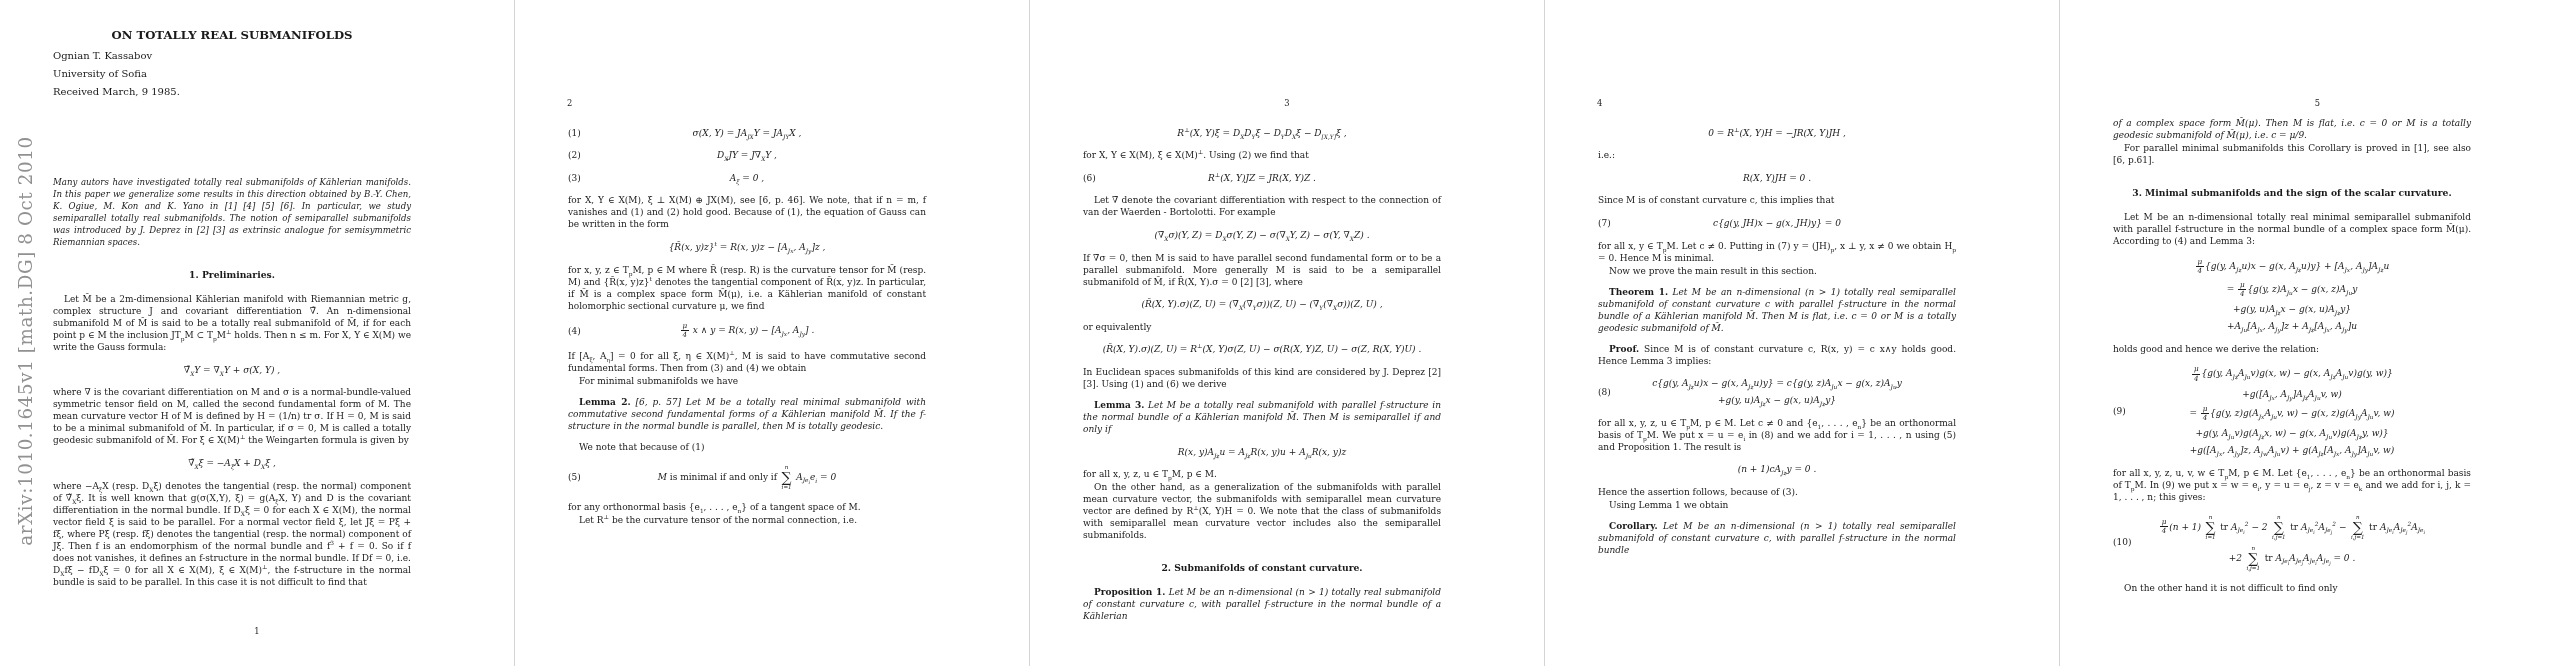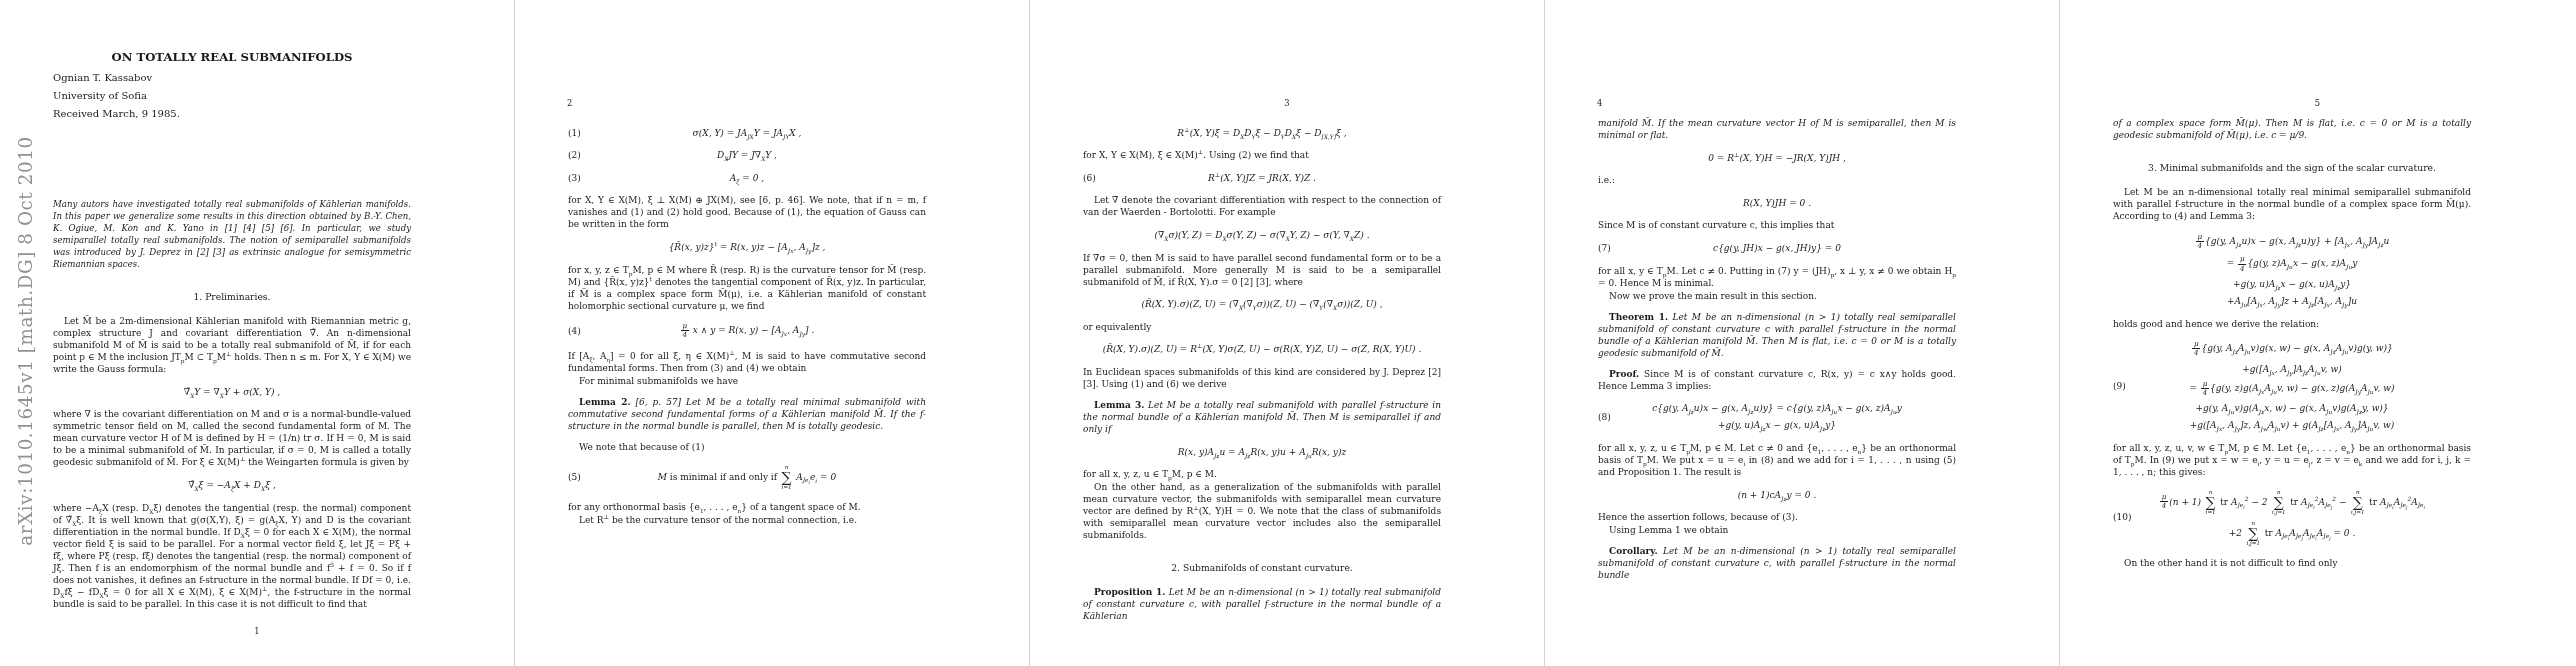--- a/index.html
+++ b/index.html
@@ -3,28 +3,28 @@
 <meta charset="utf-8">
 <style>
   html,body{margin:0;padding:0;background:#ffffff;}
   #app{position:relative;width:2576px;height:667px;overflow:hidden;background:#fff;
        font-family:"DejaVu Serif","Liberation Serif",serif;color:#1a1a1a;}
   .pages{display:flex;width:2576px;height:667px;}
   .page{flex:0 0 auto;width:515px;height:667px;background:#fff;position:relative;
         border-right:0.6px solid #d4d4d4;box-sizing:border-box;overflow:hidden;}
   .page:last-child{border-right:none;}
   .page-inner{margin-left:53px;width:358px;}
-  .page-1 .page-inner{padding-top:50px;}
+  .page-1 .page-inner{padding-top:28px;}
   .page-2 .page-inner,.page-3 .page-inner,.page-4 .page-inner,.page-5 .page-inner{padding-top:116px;}
 
   .block{font-size:9px;line-height:12px;text-align:justify;}
   .block-title{font-size:11.7px;font-weight:bold;text-align:center;line-height:1.25;margin-bottom:7.2px;}
   .block-center{font-size:10px;text-align:left;margin-bottom:6.1px;line-height:1.2;}
   .block-abstract{margin-top:78px;font-style:italic;font-size:8.6px;line-height:12px;}
-  .block-heading{margin-top:21px;margin-bottom:12.2px;font-weight:normal;text-align:center;font-size:9.2px;}
+  .block-heading{margin-top:21px;margin-bottom:12.2px;font-weight:bold;text-align:center;font-size:9.2px;}
   .block-para{text-indent:11px;margin:1.1px 0;}
   .block-cont{margin:1.1px 0;}
   .block-thm{font-style:italic;text-indent:11px;margin:9px 0;}
   .block-thm b{font-style:normal;}
   .block-thm-cont{font-style:italic;margin:1.1px 0;}
 
   .eqrow{position:relative;text-align:center;margin:10.6px 0;font-size:9px;line-height:12px;}
   .eqnum{position:absolute;left:0;top:50%;transform:translateY(-50%);font-style:normal;}
   .math{font-style:italic;}
   .rm{font-style:normal;}
@@ -112,21 +112,20 @@
           <div class="eqrow"><span class="eqbody math">R(x, y)A<sub>Jz</sub>u = A<sub>Jz</sub>R(x, y)u + A<sub>Ju</sub>R(x, y)z</span></div>
           <div class="block block-cont">for all x, y, z, u ∈ T<sub>p</sub>M, p ∈ M.</div>
           <div class="block block-para">On the other hand, as a generalization of the submanifolds with parallel mean curvature vector, the submanifolds with semiparallel mean curvature vector are defined by R<sup>⊥</sup>(X, Y)H = 0. We note that the class of submanifolds with semiparallel mean curvature vector includes also the semiparallel submanifolds.</div>
           <div class="block block-heading">2. Submanifolds of constant curvature.</div>
           <div class="block block-thm"><b>Proposition 1.</b> Let M be an n-dimensional (n &gt; 1) totally real submanifold of constant curvature c, with parallel f-structure in the normal bundle of a Kählerian</div>
         </div>
       </div>
       <div class="page page-4">
         <div class="pagenum pos-top-left">4</div>
         <div class="page-inner">
-          <div class="block block-thm-cont">manifold M̃. If the mean curvature vector H of M is semiparallel, then M is minimal or flat.</div>
           <div class="eqrow"><span class="eqbody math">0 = R<sup>⊥</sup>(X, Y)H = −JR(X, Y)JH ,</span></div>
           <div class="block block-cont">i.e.:</div>
           <div class="eqrow"><span class="eqbody math">R(X, Y)JH = 0 .</span></div>
           <div class="block block-cont">Since M is of constant curvature c, this implies that</div>
           <div class="eqrow"><span class="eqnum">(7)</span><span class="eqbody math">c{g(y, JH)x − g(x, JH)y} = 0</span></div>
           <div class="block block-cont">for all x, y ∈ T<sub>p</sub>M. Let c ≠ 0. Putting in (7) y = (JH)<sub>p</sub>, x ⊥ y, x ≠ 0 we obtain H<sub>p</sub> = 0. Hence M is minimal.</div>
           <div class="block block-para">Now we prove the main result in this section.</div>
           <div class="block block-thm"><b>Theorem 1.</b> Let M be an n-dimensional (n &gt; 1) totally real semiparallel submanifold of constant curvature c with parallel f-structure in the normal bundle of a Kählerian manifold M̃. Then M is flat, i.e. c = 0 or M is a totally geodesic submanifold of M̃.</div>
           <div class="block block-para"><b>Proof.</b> Since M is of constant curvature c, R(x, y) = c x∧y holds good. Hence Lemma 3 implies:</div>
           <div class="eqrow eqlines">
@@ -138,20 +137,21 @@
           <div class="eqrow"><span class="eqbody math">(n + 1)cA<sub>Jz</sub>y = 0 .</span></div>
           <div class="block block-cont">Hence the assertion follows, because of (3).</div>
           <div class="block block-para">Using Lemma 1 we obtain</div>
           <div class="block block-thm"><b>Corollary.</b> Let M be an n-dimensional (n &gt; 1) totally real semiparallel submanifold of constant curvature c, with parallel f-structure in the normal bundle</div>
         </div>
       </div>
       <div class="page page-5">
         <div class="pagenum pos-top-center">5</div>
         <div class="page-inner">
           <div class="block block-thm-cont">of a complex space form M̃(μ). Then M is flat, i.e. c = 0 or M is a totally geodesic submanifold of M̃(μ), i.e. c = μ/9.</div>
+          <div class="block block-para">For parallel minimal submanifolds this Corollary is proved in [1], see also [6, p.61].</div>
           <div class="block block-heading">3. Minimal submanifolds and the sign of the scalar curvature.</div>
           <div class="block block-para">Let M be an n-dimensional totally real minimal semiparallel submanifold with parallel f-structure in the normal bundle of a complex space form M̃(μ). According to (4) and Lemma 3:</div>
           <div class="eqrow eqlines">
             <div class="eqline math"><span class="frac">
                 <span class="fn">μ</span>
                 <span class="fd">4</span>
               </span>{g(y, A<sub>Jz</sub>u)x − g(x, A<sub>Jz</sub>u)y} + [A<sub>Jx</sub>, A<sub>Jy</sub>]A<sub>Jz</sub>u</div>
             <div class="eqline math">= <span class="frac">
                 <span class="fn">μ</span>
                 <span class="fd">4</span>

